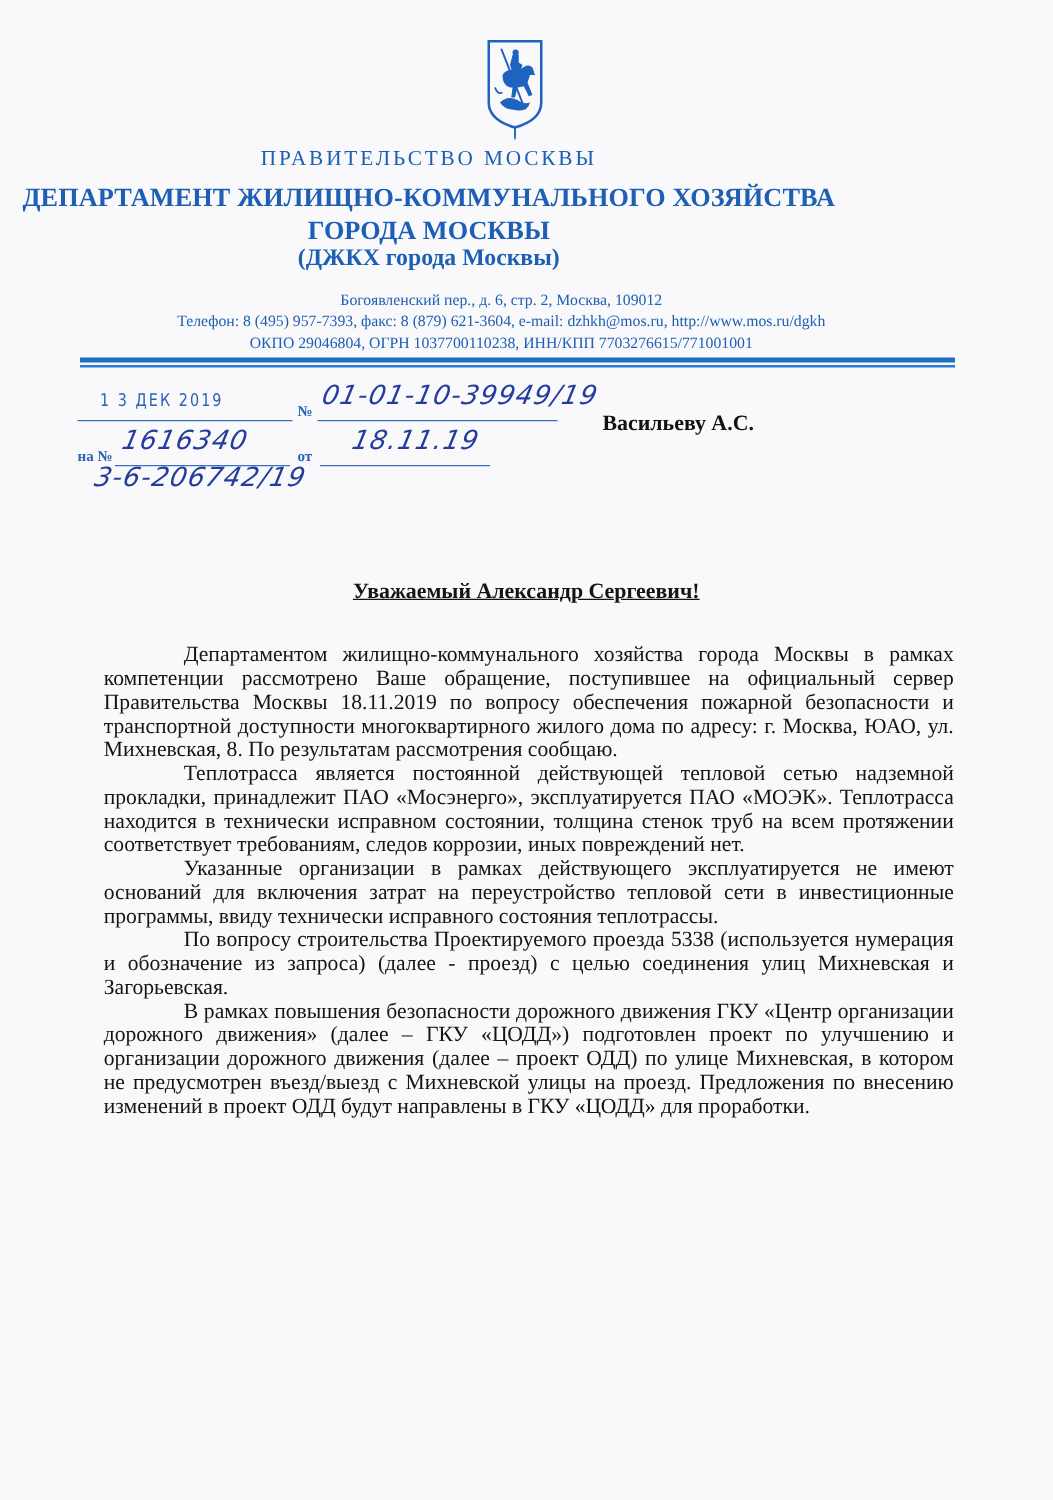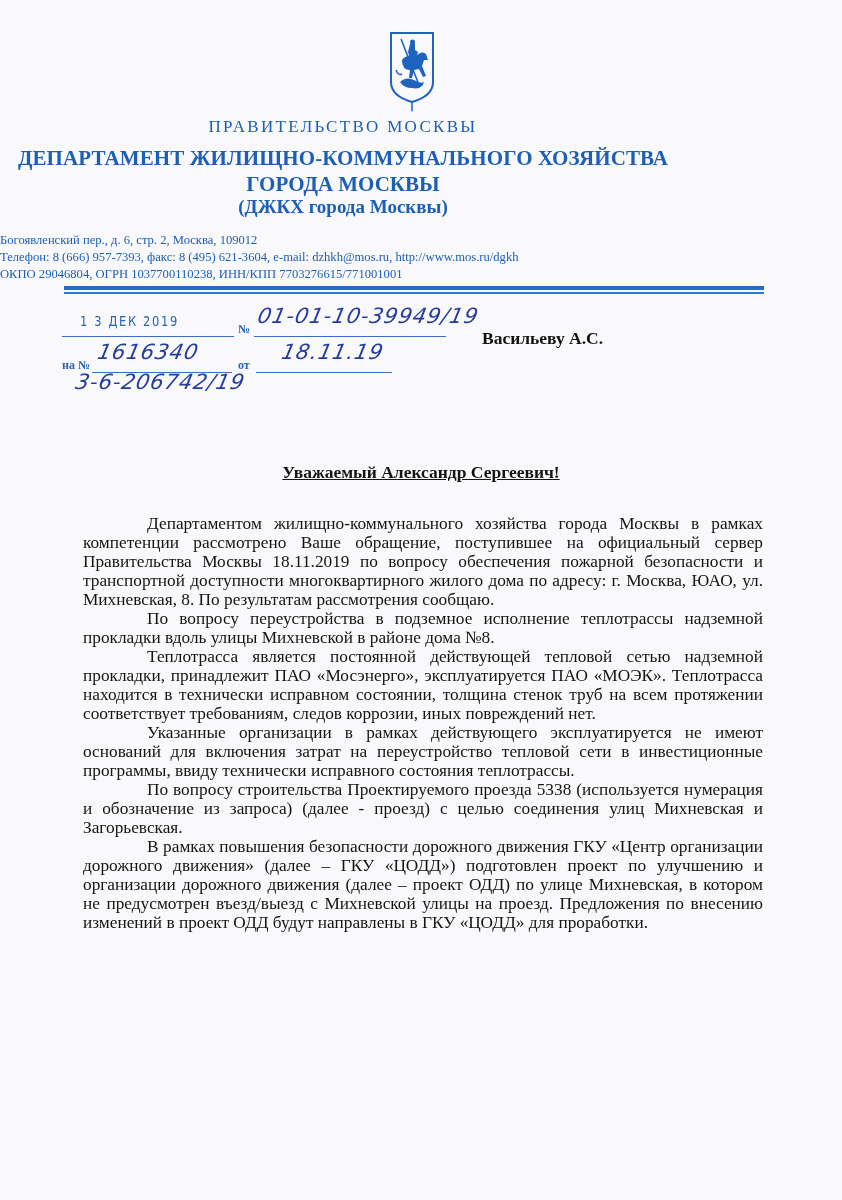--- a/index.html
+++ b/index.html
@@ -14,21 +14,21 @@
 
   
   .emblem { position: absolute; left: 388px; top: 30px; width: 48px; height: 82px; }
 
   .header { position: absolute; left: 0; width: 686px; text-align: center; color: #1c5fb5; }
   .gov { top: 117px; font-size: 17px; letter-spacing: 2.3px; }
   .dept1 { top: 146px; font-size: 21px; font-weight: bold; letter-spacing: 0.1px; }
   .dept2 { top: 172px; font-size: 21px; font-weight: bold; }
   .dept3 { top: 196px; font-size: 19px; font-weight: bold; }
 
-  .contacts { position: absolute; left: 0; width: 802px; text-align: left; color: #1c5fb5; font-size: 12.6px; }
+  .contacts { position: absolute; left: 0; width: 802px; text-align: center; color: #1c5fb5; font-size: 12.6px; }
   .addr { top: 233px; }
   .phone { top: 250px; }
   .codes { top: 267px; }
 
   .rule-thick { position: absolute; left: 64px; top: 286px; width: 700px; height: 4px; background: #1f6ec4; }
   .rule-thin { position: absolute; left: 64px; top: 292px; width: 700px; height: 1.5px; background: #2a7ad0; }
 
   
   .field-line { position: absolute; height: 1px; background: #3a6fc1; }
   .stamp-date { position: absolute; left: 80px; top: 313px; font-family: "DejaVu Sans", sans-serif; font-size: 14px; color: #2a63b8; letter-spacing: 2px; transform: scaleX(0.82); transform-origin: left; }
@@ -62,21 +62,21 @@
     <path d="M12 52 Q18 46 26 50 Q32 54 36 52 Q34 60 24 58 Q16 58 12 52 Z" fill="#1d63bf"></path>
     <path d="M8 40 Q10 46 14 44" stroke="#1d63bf" stroke-width="1.5" fill="none"></path>
   </svg>
 
   <div class="header gov">ПРАВИТЕЛЬСТВО МОСКВЫ</div>
   <div class="header dept2">ГОРОДА МОСКВЫ</div>
   <div class="header dept1">ДЕПАРТАМЕНТ ЖИЛИЩНО-КОММУНАЛЬНОГО ХОЗЯЙСТВА</div>
   <div class="header dept3">(ДЖКХ города Москвы)</div>
 
   <div class="contacts addr">Богоявленский пер., д. 6, стр. 2, Москва, 109012</div>
-  <div class="contacts phone">Телефон: 8 (666) 957-7393, факс: 8 (495) 621-3604, e-mail: dzhkh@mos.ru, http://www.mos.ru/dgkh</div>
+  <div class="contacts phone">Телефон: 8 (495) 957-7393, факс: 8 (879) 621-3604, e-mail: dzhkh@mos.ru, http://www.mos.ru/dgkh</div>
   <div class="contacts codes">ОКПО 29046804, ОГРН 1037700110238, ИНН/КПП 7703276615/771001001</div>
 
   <div class="rule-thick"></div>
   <div class="rule-thin"></div>
 
   <div class="stamp-date">1 3 ДЕК 2019</div>
   <div class="field-line" style="left:62px; top:336px; width:172px;"></div>
 
   <div class="lbl" style="left:238px; top:322px;">№</div>
   <div class="hand" style="left:258px; top:304px;">01-01-10-39949/19</div>
@@ -91,19 +91,18 @@
   <div class="field-line" style="left:256px; top:372px; width:136px;"></div>
 
   <div class="hand" style="left:76px; top:370px;">3-6-206742/19</div>
 
   <div class="addressee">Васильеву А.С.</div>
 
   <div class="salutation">Уважаемый Александр Сергеевич!</div>
 
   <div class="body-text">
     <p>Департаментом жилищно-коммунального хозяйства города Москвы в рамках компетенции рассмотрено Ваше обращение, поступившее на официальный сервер Правительства Москвы 18.11.2019 по вопросу обеспечения пожарной безопасности и транспортной доступности многоквартирного жилого дома по адресу: г. Москва, ЮАО, ул. Михневская, 8. По результатам рассмотрения сообщаю.</p>
-    <p>По вопросу переустройства в подземное исполнение теплотрассы надземной прокладки вдоль улицы Михневской в районе дома №8.</p>
     <p>Теплотрасса является постоянной действующей тепловой сетью надземной прокладки, принадлежит ПАО «Мосэнерго», эксплуатируется ПАО «МОЭК». Теплотрасса находится в технически исправном состоянии, толщина стенок труб на всем протяжении соответствует требованиям, следов коррозии, иных повреждений нет.</p>
     <p>Указанные организации в рамках действующего эксплуатируется не имеют оснований для включения затрат на переустройство тепловой сети в инвестиционные программы, ввиду технически исправного состояния теплотрассы.</p>
     <p>По вопросу строительства Проектируемого проезда 5338 (используется нумерация и обозначение из запроса) (далее - проезд) с целью соединения улиц Михневская и Загорьевская.</p>
     <p>В рамках повышения безопасности дорожного движения ГКУ «Центр организации дорожного движения» (далее – ГКУ «ЦОДД») подготовлен проект по улучшению и организации дорожного движения (далее – проект ОДД) по улице Михневская, в котором не предусмотрен въезд/выезд с Михневской улицы на проезд. Предложения по внесению изменений в проект ОДД будут направлены в ГКУ «ЦОДД» для проработки.</p>
   </div>
 </div>
 
 </body></html>

